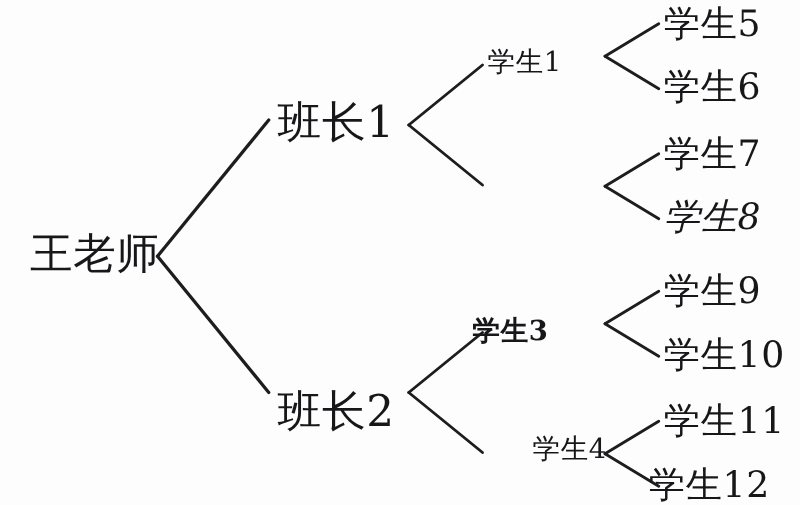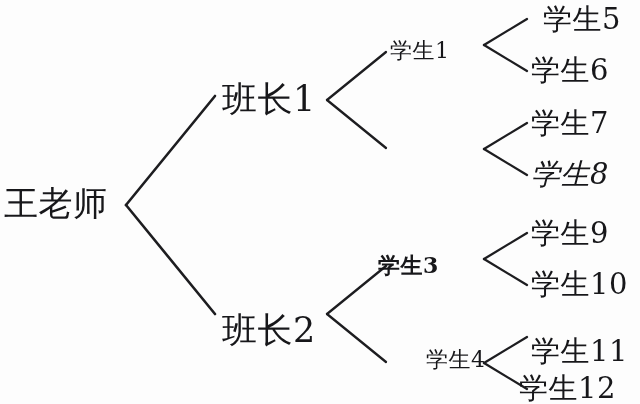--- a/index.html
+++ b/index.html
@@ -63,31 +63,31 @@
         <line x1="484" y1="45" x2="527" y2="71" stroke="#1d1d20" stroke-width="2.3"></line>
         <line x1="484" y1="149" x2="527" y2="123" stroke="#1d1d20" stroke-width="2.3"></line>
         <line x1="484" y1="149" x2="527" y2="175" stroke="#1d1d20" stroke-width="2.3"></line>
         <line x1="484" y1="259" x2="527" y2="233" stroke="#1d1d20" stroke-width="2.3"></line>
         <line x1="484" y1="259" x2="527" y2="285" stroke="#1d1d20" stroke-width="2.3"></line>
         <line x1="484" y1="363" x2="527" y2="337" stroke="#1d1d20" stroke-width="2.3"></line>
         <line x1="484" y1="363" x2="527" y2="389" stroke="#1d1d20" stroke-width="2.3"></line>
       </g>
   </svg>
 
-  <div class="node-label level-root" style="left: 4px; top: 203px; transform: translateY(-50%);">王老师</div>
+  <div class="node-label level-root" style="left: 24px; top: 203px; transform: translateY(-50%);">王老师</div>
 
   <div class="node-label level-monitor" style="left: 222px; top: 99px; transform: translateY(-50%);">班长1</div>
   <div class="node-label level-monitor" style="left: 222px; top: 306px; transform: translateY(-50%); margin-top: 24px;">班长2</div>
 
   <div class="node-label level-student" style="left: 390px; top: 51px; transform: translateY(-50%);">学生1</div>
   <div class="node-label level-student" style="left: 378px; top: 265px; transform: translateY(-50%); font-weight: bold;">学生3</div>
   <div class="node-label level-student" style="left: 390px; top: 360px; transform: translateY(-50%); margin-left: 36px;">学生4</div>
 
-  <div class="node-label level-leaf" style="left: 531px; top: 19px; transform: translateY(-50%); margin-left: 12px;">学生5</div>
+  <div class="node-label level-leaf" style="left: 531px; top: 19px; transform: translateY(-50%);">学生5</div>
   <div class="node-label level-leaf" style="left: 531px; top: 70px; transform: translateY(-50%);">学生6</div>
   <div class="node-label level-leaf" style="left: 531px; top: 123px; transform: translateY(-50%);">学生7</div>
   <div class="node-label level-leaf" style="left: 531px; top: 174px; transform: translateY(-50%); font-style: italic;">学生8</div>
   <div class="node-label level-leaf" style="left: 531px; top: 233px; transform: translateY(-50%);">学生9</div>
   <div class="node-label level-leaf" style="left: 531px; top: 284px; transform: translateY(-50%);">学生10</div>
-  <div class="node-label level-leaf" style="left: 531px; top: 337px; transform: translateY(-50%); margin-top: 14px;">学生11</div>
+  <div class="node-label level-leaf" style="left: 531px; top: 337px; transform: translateY(-50%);">学生11</div>
   <div class="node-label level-leaf" style="left: 519px; top: 388px; transform: translateY(-50%);">学生12</div>
 
 </div>
 
 </body></html>

